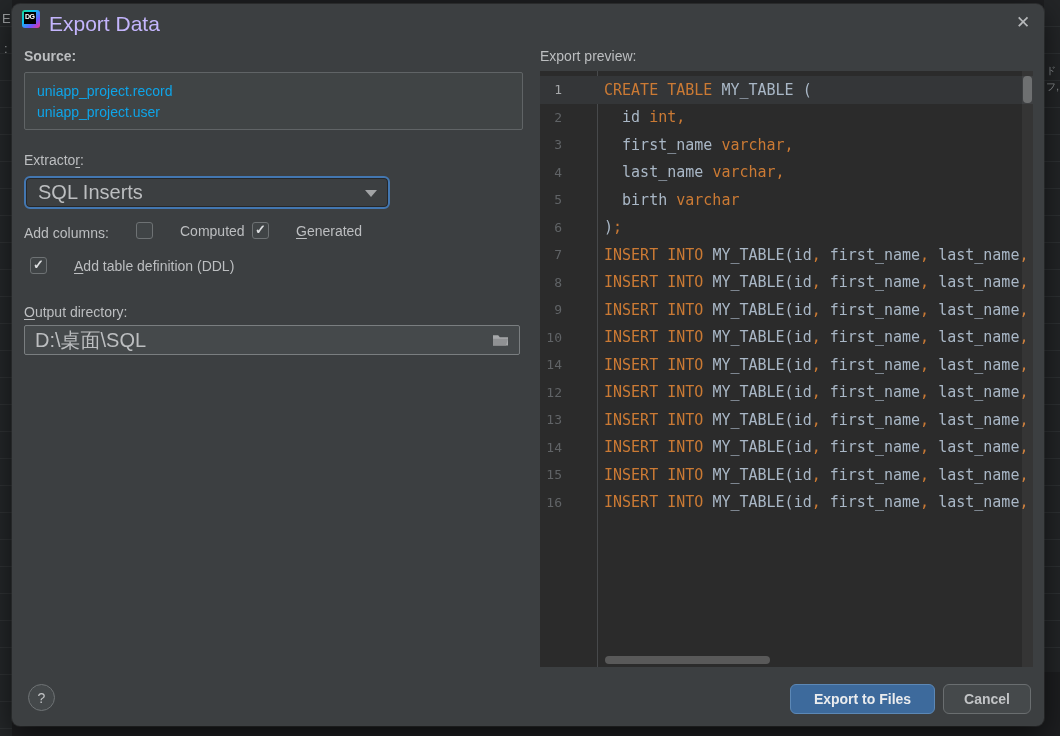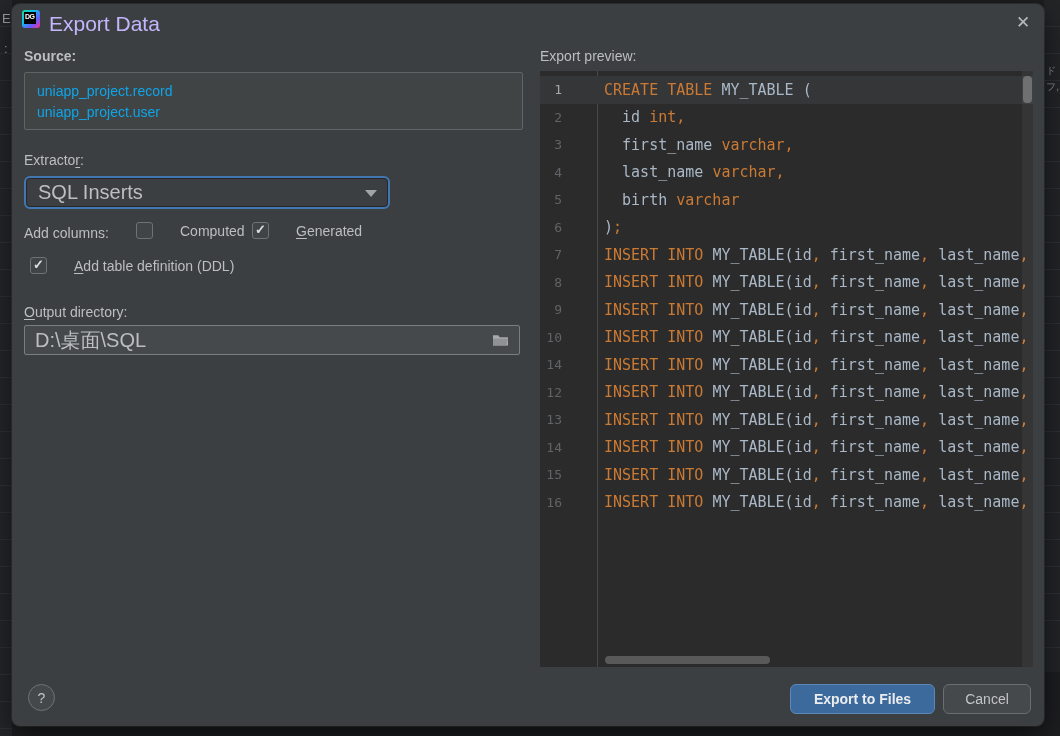--- a/index.html
+++ b/index.html
@@ -108,21 +108,21 @@
   .hsb-thumb { position:absolute; left:65px; bottom:3px; width:165px; height:8px; background:rgba(255,255,255,.22); border-radius:4px; cursor:pointer; }
 
   
   .help-btn {
     position:absolute; left:16px; top:680px; width:27px; height:27px; border-radius:50%;
     border:1px solid #6F7375; background:#44484A; color:#C2C4C6;
     display:flex; align-items:center; justify-content:center; font-size:14px; cursor:pointer;
   }
   .btn {
     position:absolute; top:680px; height:30px; border-radius:6px; font-size:14px;
-    display:flex; align-items:center; justify-content:center; cursor:pointer;
+    display:flex; align-items:center; justify-content:center; cursor:pointer;font-weight:bold;
   }
   .btn-primary { left:778px; width:145px; background:#3D6A9C; border:1px solid #5C88B6; color:#EAECEE; font-weight:bold; }
   .btn-cancel  { left:931px; width:88px;  background:#45494B; border:1px solid #6A6E70; color:#C2C4C6; }
 </style>
 </head>
 <body>
 
 <div class="bg-left">
   <span class="bg-frag" style="left:2px; top:12px;">E</span>
   <span class="bg-frag" style="left:4px; top:42px;">:</span>

